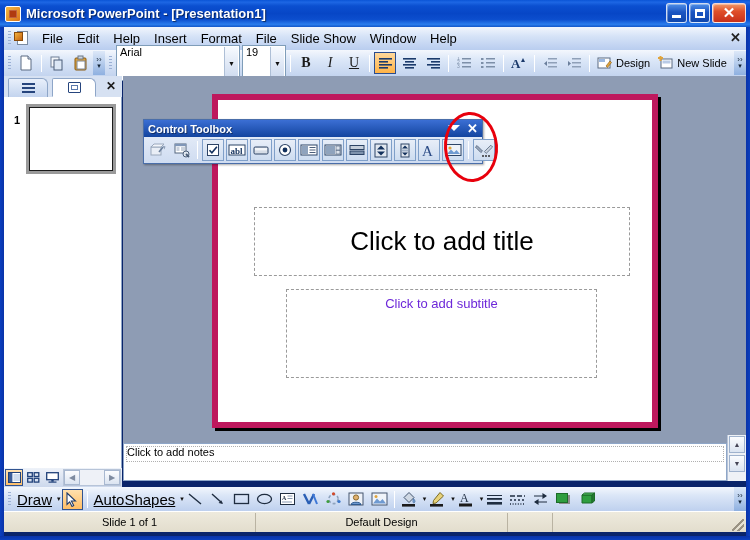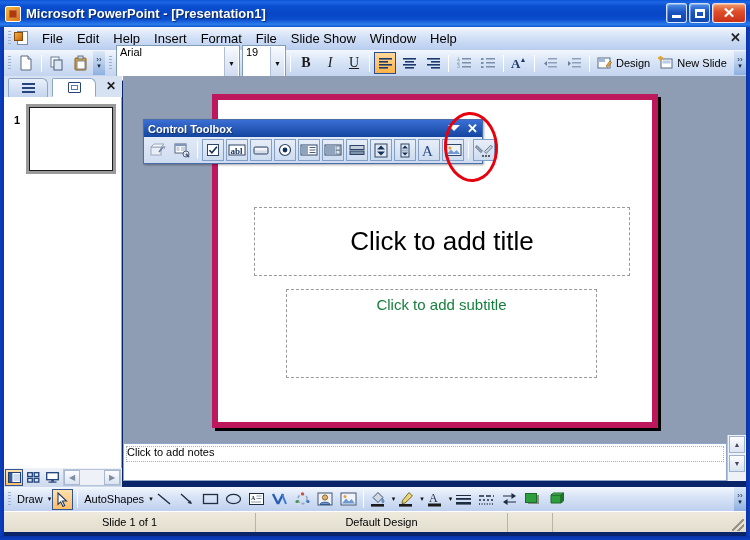--- a/index.html
+++ b/index.html
@@ -232,21 +232,21 @@
   }
   .ph-title {
     left: 36px; top: 107px; width: 376px; height: 69px;
     align-items: center;
   }
   .ph-title span { font-size: 26px; color: #000; }
   .ph-sub {
     left: 68px; top: 189px; width: 311px; height: 89px;
     align-items: flex-start; padding-top: 6px;
   }
-  .ph-sub span { font-size: 15px; color: #15803d; }
+  .ph-sub span { font-size: 13px; color: #6d28d9; }
 
   
   .ctb {
     position: absolute; left: 143px; top: 119px; width: 340px; height: 45px;
     background: linear-gradient(to bottom,#eef3fb,#cfdcf1);
     border: 1px solid #4a6ea9;
     box-shadow: 1px 1px 2px rgba(0,0,0,.35);
   }
   .ctb-title {
     height: 17px;
@@ -351,21 +351,21 @@
   }
   .draw-btn {
     width: 21px; height: 21px; margin: 0 1px; flex:none;
     display:flex; align-items:center; justify-content:center; position:relative;
   }
   .draw-btn.active {
     border:1px solid #31538f;
     background: linear-gradient(to bottom,#ffe0ae,#ffbe66);
   }
   .draw-text {
-    font-size: 11px; color: #000; white-space: nowrap; padding: 0 3px;
+    font-size: 15px; color: #000; white-space: nowrap; padding: 0 3px; text-decoration: underline;
   }
   .dd-arrow { font-size: 7px; color:#111; padding-left:2px; }
 
   
   .statusbar {
     position: absolute; left: 4px; top: 511px; width: 742px; height: 21px;
     background: linear-gradient(to bottom,#eeeadd,#e2ddcd);
     display: flex; align-items: center;
     border-top: 1px solid #fff;
   }

